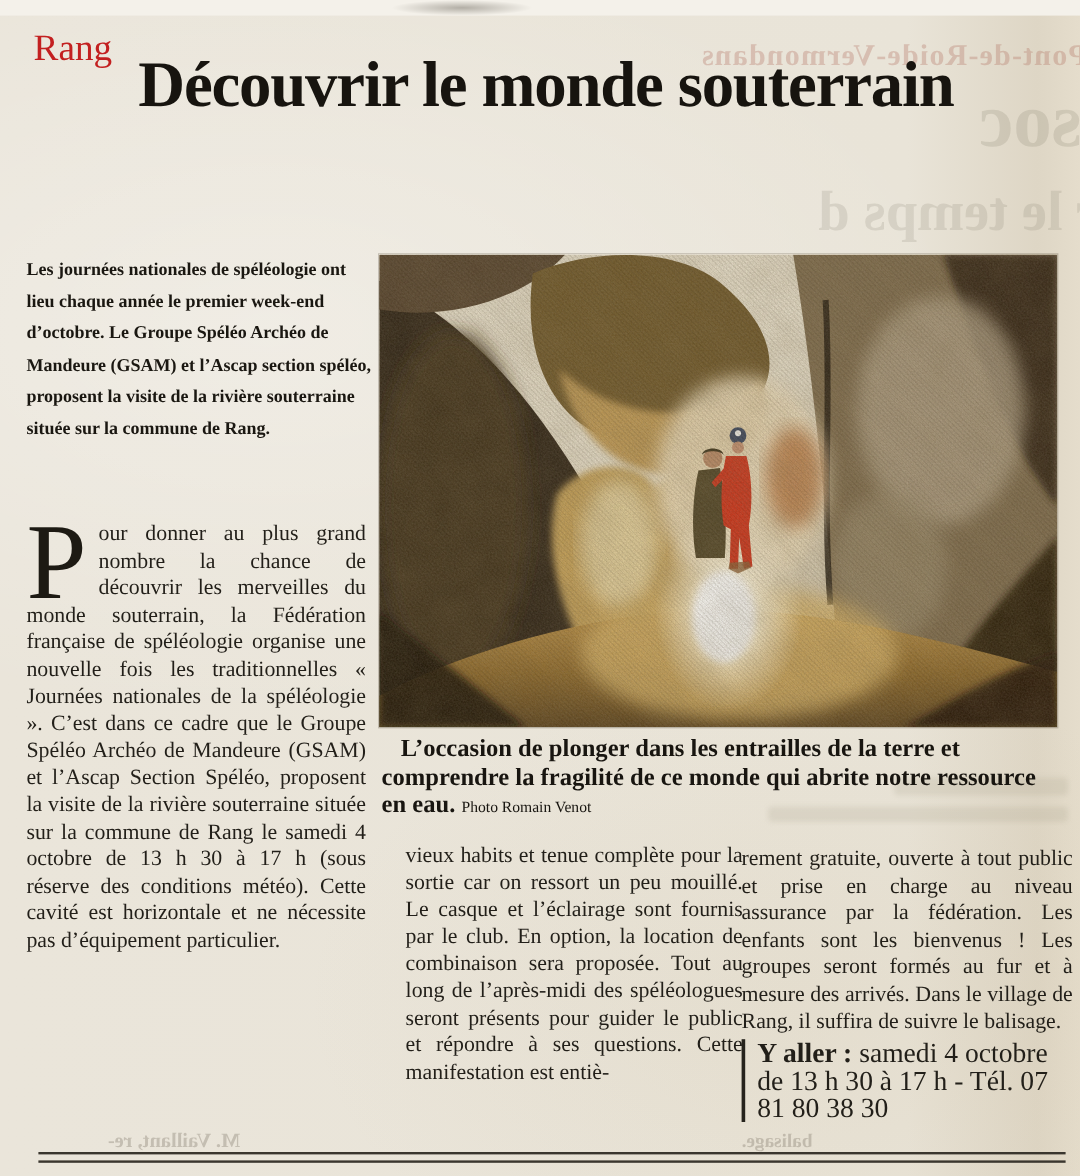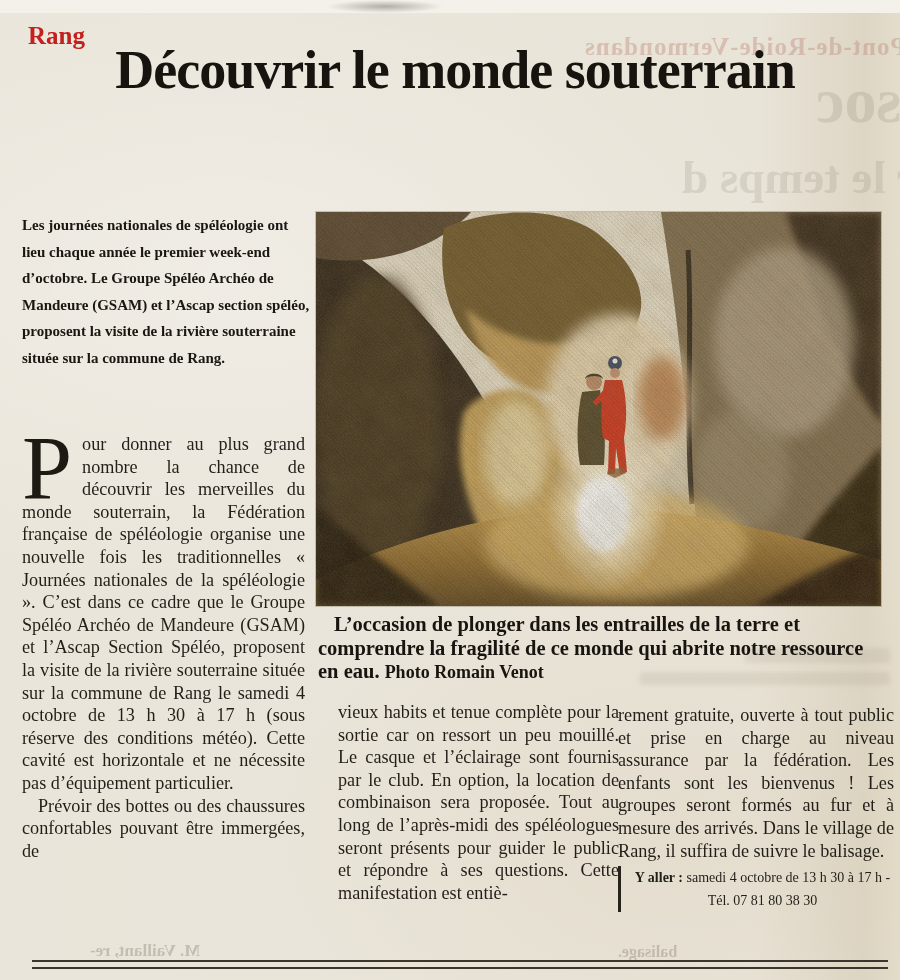--- a/index.html
+++ b/index.html
@@ -23,21 +23,21 @@
   .ghost{position:absolute;transform:scaleX(-1);white-space:nowrap;font-weight:bold;pointer-events:none;}
   .ghost-top{top:33px;right:-6px;font-size:25px;letter-spacing:1px;color:rgba(176,112,95,0.32);}
   .ghost-big1{top:64px;right:-170px;font-size:64px;color:rgba(130,124,106,0.20);}
   .ghost-big2{top:150px;right:-230px;font-size:47px;color:rgba(130,124,106,0.18);}
   .ghost-b1{top:941px;left:90px;font-size:17px;color:rgba(110,100,85,0.30);}
   .ghost-b2{top:943px;left:618px;font-size:16px;color:rgba(110,100,85,0.30);}
   .ghost-smudge{position:absolute;filter:blur(2px);background:rgba(150,140,118,0.16);border-radius:4px;}
   .gs1{top:648px;left:745px;width:145px;height:15px;}
   .gs2{top:672px;left:640px;width:250px;height:13px;}
   
-  .kicker{position:absolute;left:28px;top:22px;font-size:25px;font-weight:bold;
+  .kicker{position:absolute;left:28px;top:22px;font-size:31px;font-weight:normal;
     color:var(--kicker-red,#c32020);}
   .headline{position:absolute;left:22px;top:44px;width:866px;
     font-size:54px;line-height:53px;font-weight:bold;letter-spacing:-1px;color:#17140f;text-align:center;}
   
   .lead{position:absolute;left:22px;top:212px;width:288px;
     font-size:15px;line-height:26.6px;font-weight:bold;color:#1a1711;}
   
   .body-col{position:absolute;font-size:18.2px;line-height:22.6px;color:#221f19;text-align:justify;}
   .body-col p{margin:0;}
   #col1{left:22px;top:433px;width:283px;}
@@ -48,24 +48,24 @@
   
   .photo{position:absolute;left:316px;top:212px;width:565px;height:394px;overflow:hidden;
     box-shadow:0 0 0 1px rgba(70,60,45,0.25);}
   .photo svg{width:100%;height:100%;display:block;}
   .photo::after{content:"";position:absolute;inset:0;
     background-image:repeating-linear-gradient(45deg,rgba(20,15,5,0.06) 0 1px,transparent 1px 3px);}
   
   .caption{position:absolute;left:318px;top:613px;width:552px;
     font-size:20.5px;line-height:23.5px;color:#181510;}
   .caption .cap-bold{font-weight:bold;margin-left:16px;}
-  .caption .credit{font-weight:bold;font-size:18px;}
+  .caption .credit{font-weight:normal;font-size:13px;}
   
   .info{border-left:3px solid #26231d;padding-left:10px;margin-top:4px;
-    font-size:14px;line-height:23px;text-align:center;}
+    font-size:23px;line-height:23px;text-align:left;}
   .info .label{font-weight:bold;}
   
   .bottom-rule{position:absolute;left:32px;top:960px;width:856px;height:5px;
     border-top:2px solid #3a362e;border-bottom:2px solid #3a362e;}
 </style>
 </head>
 <body>
 
 <div class="page">
   <div class="page-top-edge"></div>
@@ -175,21 +175,20 @@
 
   <div class="caption">
     <span class="cap-bold">L’occasion de plonger dans les entrailles de la terre et comprendre la fragilité de ce monde qui abrite notre ressource en eau.</span>
     <span class="credit">Photo Romain Venot</span>
   </div>
 
   <div class="body-col" id="col1">
     <p>
       <span class="dropcap">P</span><span>our donner au plus grand nombre la chance de découvrir les merveilles du monde souterrain, la Fédération française de spéléologie organise une nouvelle fois les traditionnelles « Journées nationales de la spéléologie ». C’est dans ce cadre que le Groupe Spéléo Archéo de Mandeure (GSAM) et l’Ascap Section Spéléo, proposent la visite de la rivière souterraine située sur la commune de Rang le samedi 4 octobre de 13 h 30 à 17 h (sous réserve des conditions météo). Cette cavité est horizontale et ne nécessite pas d’équipement particulier.</span>
     </p>
-    <p class="indent">Prévoir des bottes ou des chaussures confortables pouvant être immergées, de</p>
   </div>
 
   <div class="body-col" id="col2">
     <p>vieux habits et tenue complète pour la sortie car on ressort un peu mouillé. Le casque et l’éclairage sont fournis par le club. En option, la location de combinaison sera proposée. Tout au long de l’après-midi des spéléologues seront présents pour guider le public et répondre à ses questions. Cette manifestation est entiè-</p>
   </div>
 
   <div class="body-col" id="col3">
     <p>rement gratuite, ouverte à tout public et prise en charge au niveau assurance par la fédération. Les enfants sont les bienvenus ! Les groupes seront formés au fur et à mesure des arrivés. Dans le village de Rang, il suffira de suivre le balisage.</p>
     <div class="info">
       <span class="label">Y aller :</span>

